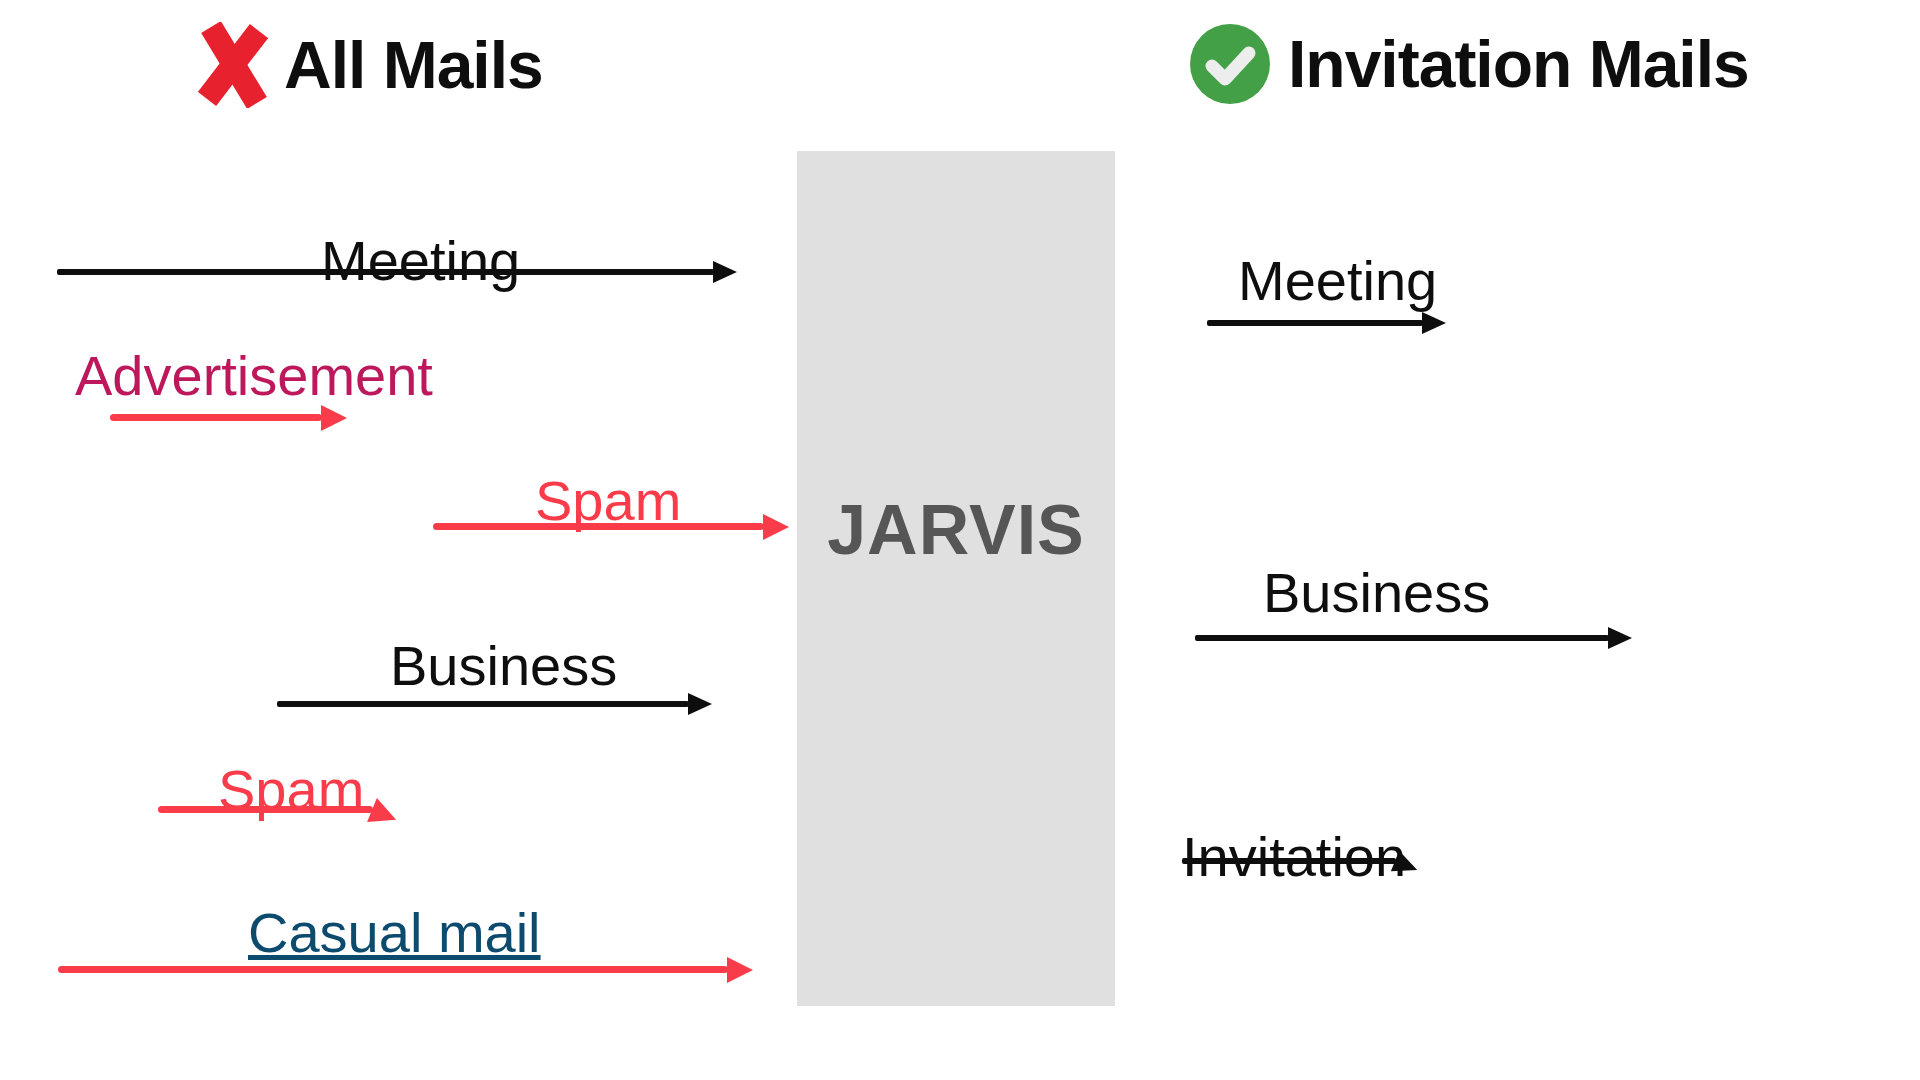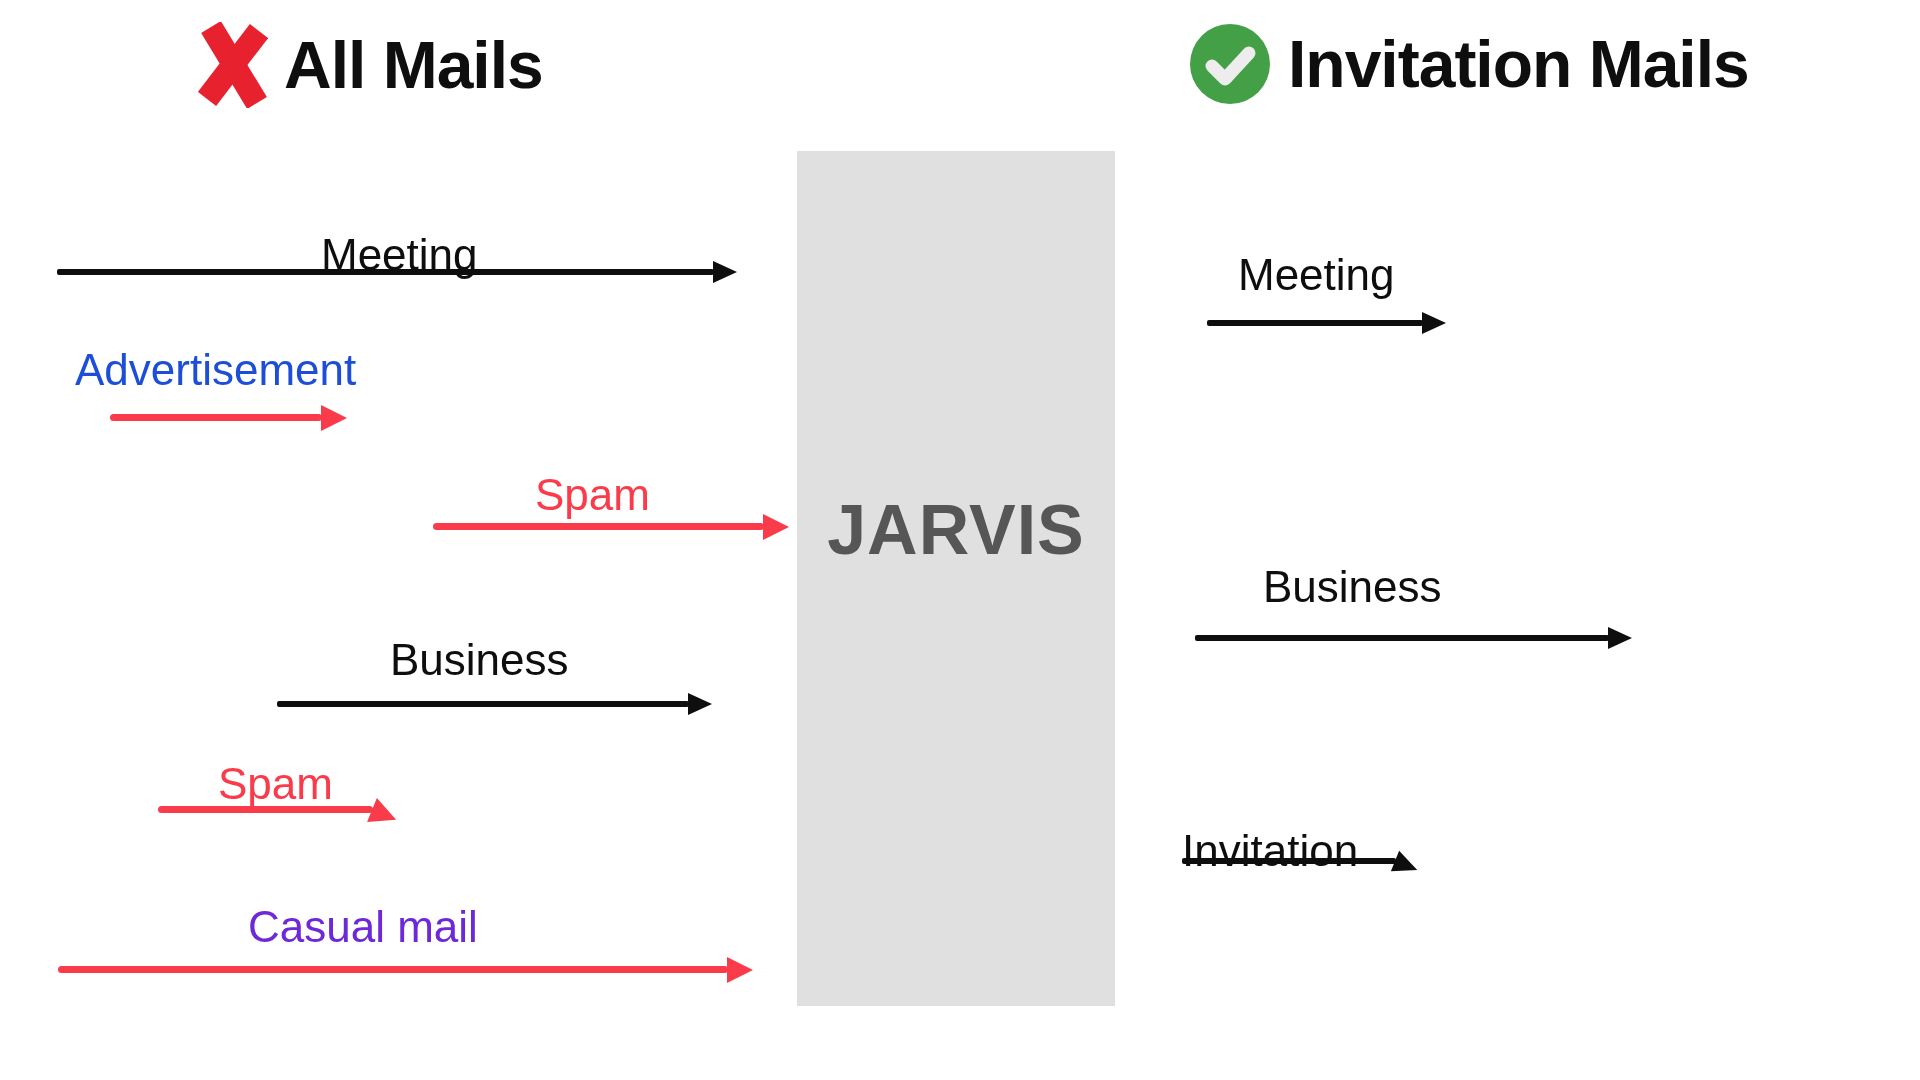--- a/index.html
+++ b/index.html
@@ -25,21 +25,21 @@
     letter-spacing: -1px;
     color: #0e0e0e;
     line-height: 1;
     white-space: nowrap;
   }
   .title svg { display: block; }
 
   
   .flabel {
     position: absolute;
-    font-size: 44px;
+    font-size: 56px;
     line-height: 1;
     white-space: nowrap;
   }
 
   
   .arrow { position: absolute; }
   .arrow .shaft {
     display: block;
     position: absolute;
     left: 0; top: 0;
@@ -108,21 +108,21 @@
 
   <div id="jarvis-box" style="background: rgb(224, 224, 224);"></div>
   <div id="jarvis-label" style="color: rgb(86, 86, 86);">JARVIS</div>
 
   <div class="flabel" style="left: 321px; top: 233px; color: rgb(14, 14, 14);">Meeting</div>
   <div class="arrow black-a" style="left:57px; top:269px; width:657px;">
     <i class="shaft" style="background: rgb(14, 14, 14);"></i>
     <i class="head" style="border-left-color: rgb(14, 14, 14);"></i>
   </div>
 
-  <div class="flabel" style="left: 75px; top: 348px; color: #1d4ed8;">Advertisement</div>
+  <div class="flabel" style="left: 75px; top: 348px; color: #be185d;">Advertisement</div>
   <div class="arrow red-a" style="left:110px; top:414px; width:212px;">
     <i class="shaft" style="background: rgb(250, 59, 74);"></i>
     <i class="head" style="border-left-color: rgb(250, 59, 74);"></i>
   </div>
 
   <div class="flabel" style="left: 535px; top: 473px; color: rgb(250, 59, 74);">Spam</div>
   <div class="arrow red-a" style="left:433px; top:523px; width:331px;">
     <i class="shaft" style="background: rgb(250, 59, 74);"></i>
     <i class="head" style="border-left-color: rgb(250, 59, 74);"></i>
   </div>
@@ -132,21 +132,21 @@
     <i class="shaft" style="background: rgb(14, 14, 14);"></i>
     <i class="head" style="border-left-color: rgb(14, 14, 14);"></i>
   </div>
 
   <div class="flabel" style="left: 218px; top: 762px; color: rgb(250, 59, 74);">Spam</div>
   <div class="arrow red-a" style="left:158px; top:806px; width:215px;">
     <i class="shaft" style="background: rgb(250, 59, 74);"></i>
     <i class="head tilt-down" style="border-left-color: rgb(250, 59, 74);"></i>
   </div>
 
-  <div class="flabel" style="left: 248px; top: 905px; color: #6d28d9;">Casual mail</div>
+  <div class="flabel" style="left: 248px; top: 905px; color: #0c4a6e; text-decoration: underline;">Casual mail</div>
   <div class="arrow red-a" style="left:58px; top:966px; width:670px;">
     <i class="shaft" style="background: rgb(250, 59, 74);"></i>
     <i class="head" style="border-left-color: rgb(250, 59, 74);"></i>
   </div>
 
   <div class="flabel" style="left: 1238px; top: 253px; color: rgb(14, 14, 14);">Meeting</div>
   <div class="arrow black-a" style="left:1207px; top:320px; width:216px;">
     <i class="shaft" style="background: rgb(14, 14, 14);"></i>
     <i class="head" style="border-left-color: rgb(14, 14, 14);"></i>
   </div>

